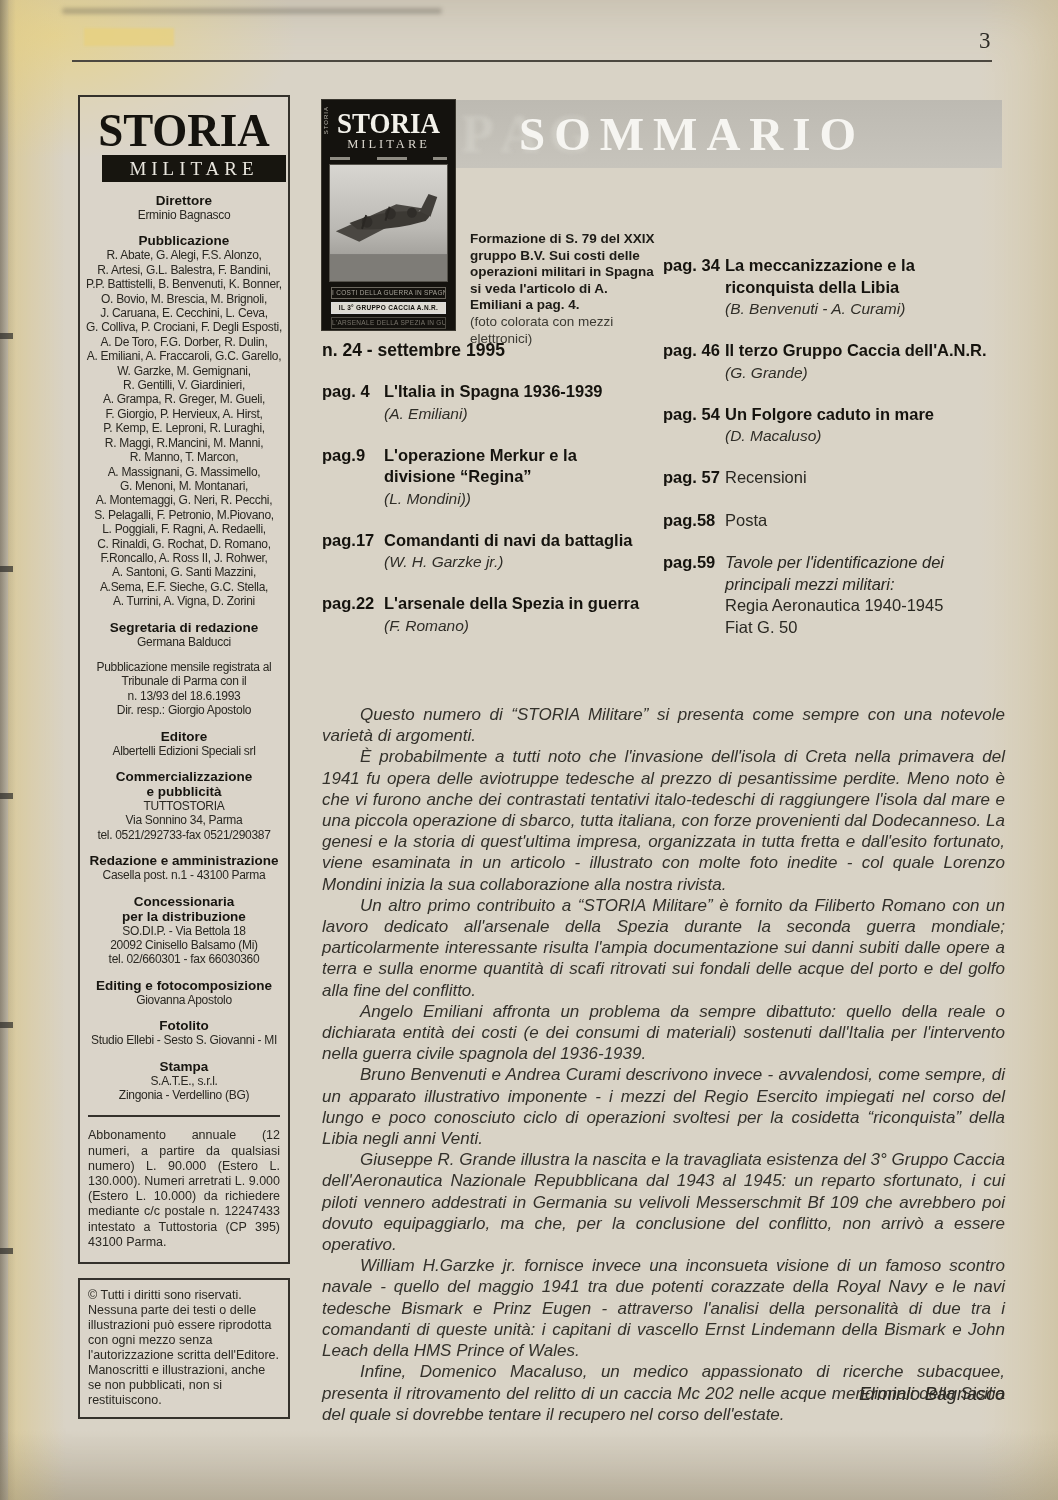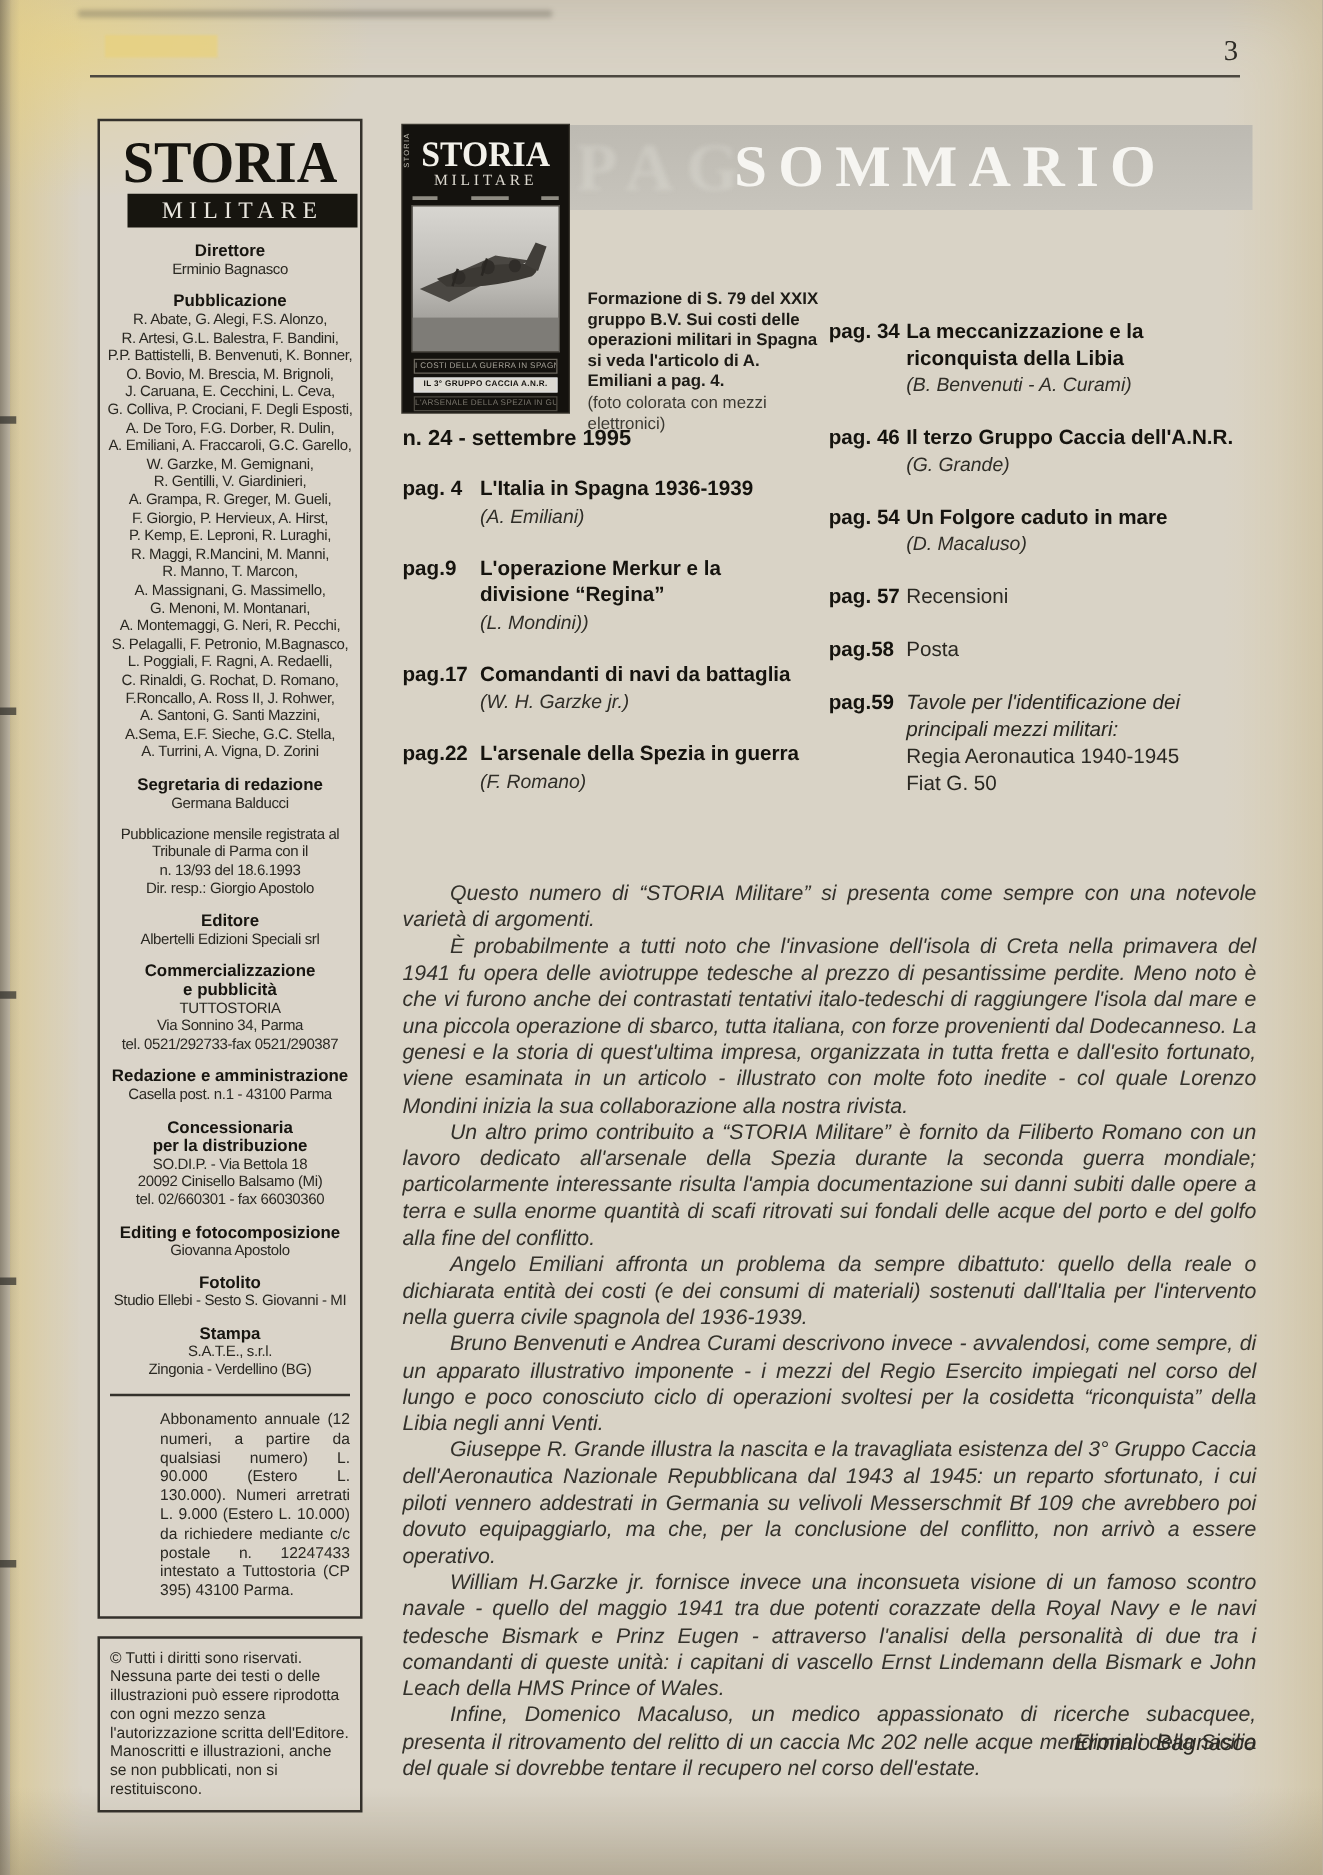--- a/index.html
+++ b/index.html
@@ -33,30 +33,30 @@
   .sidebar{position:absolute;left:78px;top:95px;width:212px;}
   .masthead{border:2px solid #34312b;text-align:center;padding:0 2px 12px;background:rgba(222,216,205,.35);}
   .logo-storia{font-family:"Liberation Serif",serif;font-weight:bold;font-size:45px;line-height:46px;
     margin-top:10px;color:#15130e;letter-spacing:0px;transform:scaleY(1.05);}
   .logo-militare{display:block;background:#17150f;color:#e9e6de;font-family:"Liberation Serif",serif;
     font-size:19px;letter-spacing:5px;line-height:27px;width:184px;margin:2px 0 0 auto;}
   .mh-section{margin-top:11px;}
   .mh-heading{font-weight:bold;font-size:13.5px;line-height:15px;color:#171510;}
   .mh-line{font-size:12px;line-height:14.4px;color:#2a2822;white-space:nowrap;letter-spacing:-0.3px;}
   .mh-divider{border-top:2px solid #34312b;margin:13px 6px 2px;}
-  .mh-just{text-align:justify;padding:0 6px;margin-left:40px;}
+  .mh-just{text-align:justify;padding:0 6px;}
   .mh-just .mh-line{white-space:normal;font-size:12.5px;line-height:15.2px;letter-spacing:0;}
   .copyright-box{border:2px solid #34312b;margin-top:14px;padding:8px 8px 9px;
     font-size:12.5px;line-height:15px;color:#2a2822;text-align:left;background:rgba(222,216,205,.35);}
   
   .sommario-band{position:absolute;left:455px;top:100px;width:547px;height:68px;
     background:linear-gradient(#bdbab2,#c7c4bc);overflow:hidden;}
   .sommario-title{position:relative;z-index:2;margin:0;font-family:"Liberation Serif",serif;
     font-weight:bold;font-size:47px;line-height:68px;letter-spacing:9px;color:#f6f5f1;
-    text-align:center;text-indent:64px;}
+    text-align:left;text-indent:64px;}
   .watermark{position:absolute;z-index:1;left:6px;top:0;font-family:"Liberation Serif",serif;
     font-weight:bold;font-size:54px;line-height:68px;letter-spacing:10px;
     color:rgba(240,238,230,.25);filter:blur(2px);}
   
   .cover{position:absolute;left:322px;top:100px;width:133px;height:230px;background:#14120e;
     box-shadow:0 0 0 1px #3a372f;}
   .cover-spine{position:absolute;left:1px;top:6px;color:#bdb9af;font-size:6px;letter-spacing:1px;
     writing-mode:vertical-rl;transform:rotate(180deg);}
   .cover-title{color:#f3f1ea;font-family:"Liberation Serif",serif;font-weight:bold;font-size:27px;
     line-height:28px;text-align:center;margin-top:9px;transform:scaleY(1.06);}
@@ -139,21 +139,21 @@
             <div class="mh-line">W. Garzke, M. Gemignani,</div>
             <div class="mh-line">R. Gentilli, V. Giardinieri,</div>
             <div class="mh-line">A. Grampa, R. Greger, M. Gueli,</div>
             <div class="mh-line">F. Giorgio, P. Hervieux, A. Hirst,</div>
             <div class="mh-line">P. Kemp, E. Leproni, R. Luraghi,</div>
             <div class="mh-line">R. Maggi, R.Mancini, M. Manni,</div>
             <div class="mh-line">R. Manno, T. Marcon,</div>
             <div class="mh-line">A. Massignani, G. Massimello,</div>
             <div class="mh-line">G. Menoni, M. Montanari,</div>
             <div class="mh-line">A. Montemaggi, G. Neri, R. Pecchi,</div>
-            <div class="mh-line">S. Pelagalli, F. Petronio, M.Bagnasco,</div>
+            <div class="mh-line">S. Pelagalli, F. Petronio, M.Piovano,</div>
             <div class="mh-line">L. Poggiali, F. Ragni, A. Redaelli,</div>
             <div class="mh-line">C. Rinaldi, G. Rochat, D. Romano,</div>
             <div class="mh-line">F.Roncallo, A. Ross II, J. Rohwer,</div>
             <div class="mh-line">A. Santoni, G. Santi Mazzini,</div>
             <div class="mh-line">A.Sema, E.F. Sieche, G.C. Stella,</div>
             <div class="mh-line">A. Turrini, A. Vigna, D. Zorini</div>
           </div>
           <div class="mh-section">
             <div class="mh-heading">Segretaria di redazione</div>
             <div class="mh-line">Germana Balducci</div>

